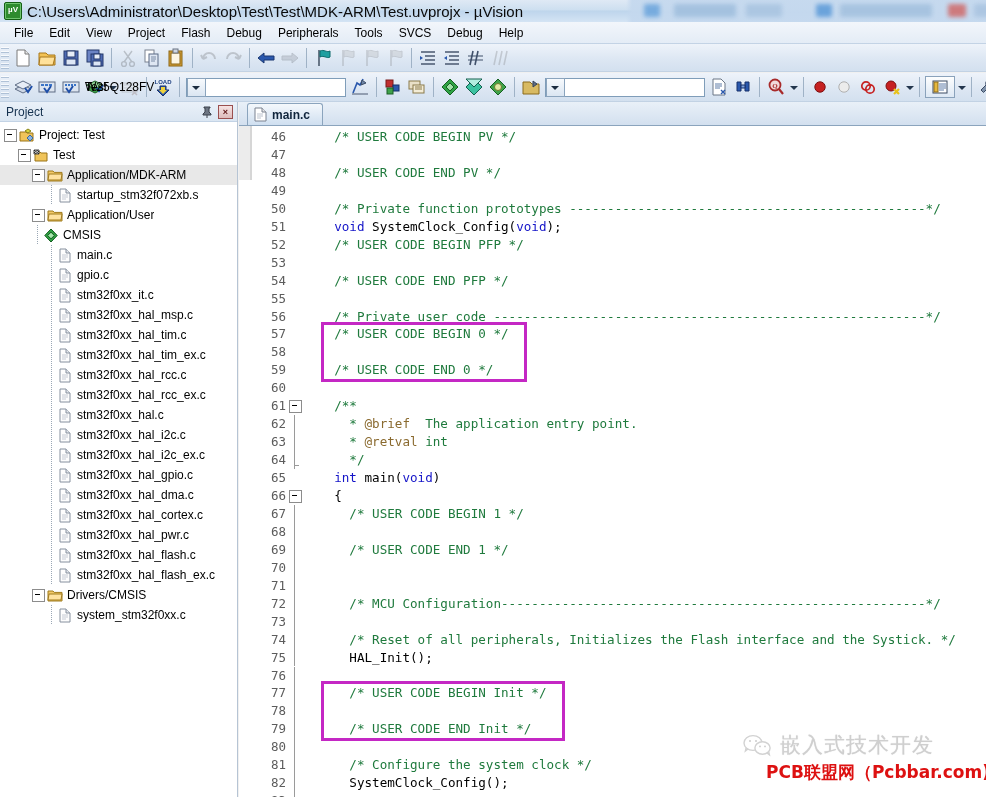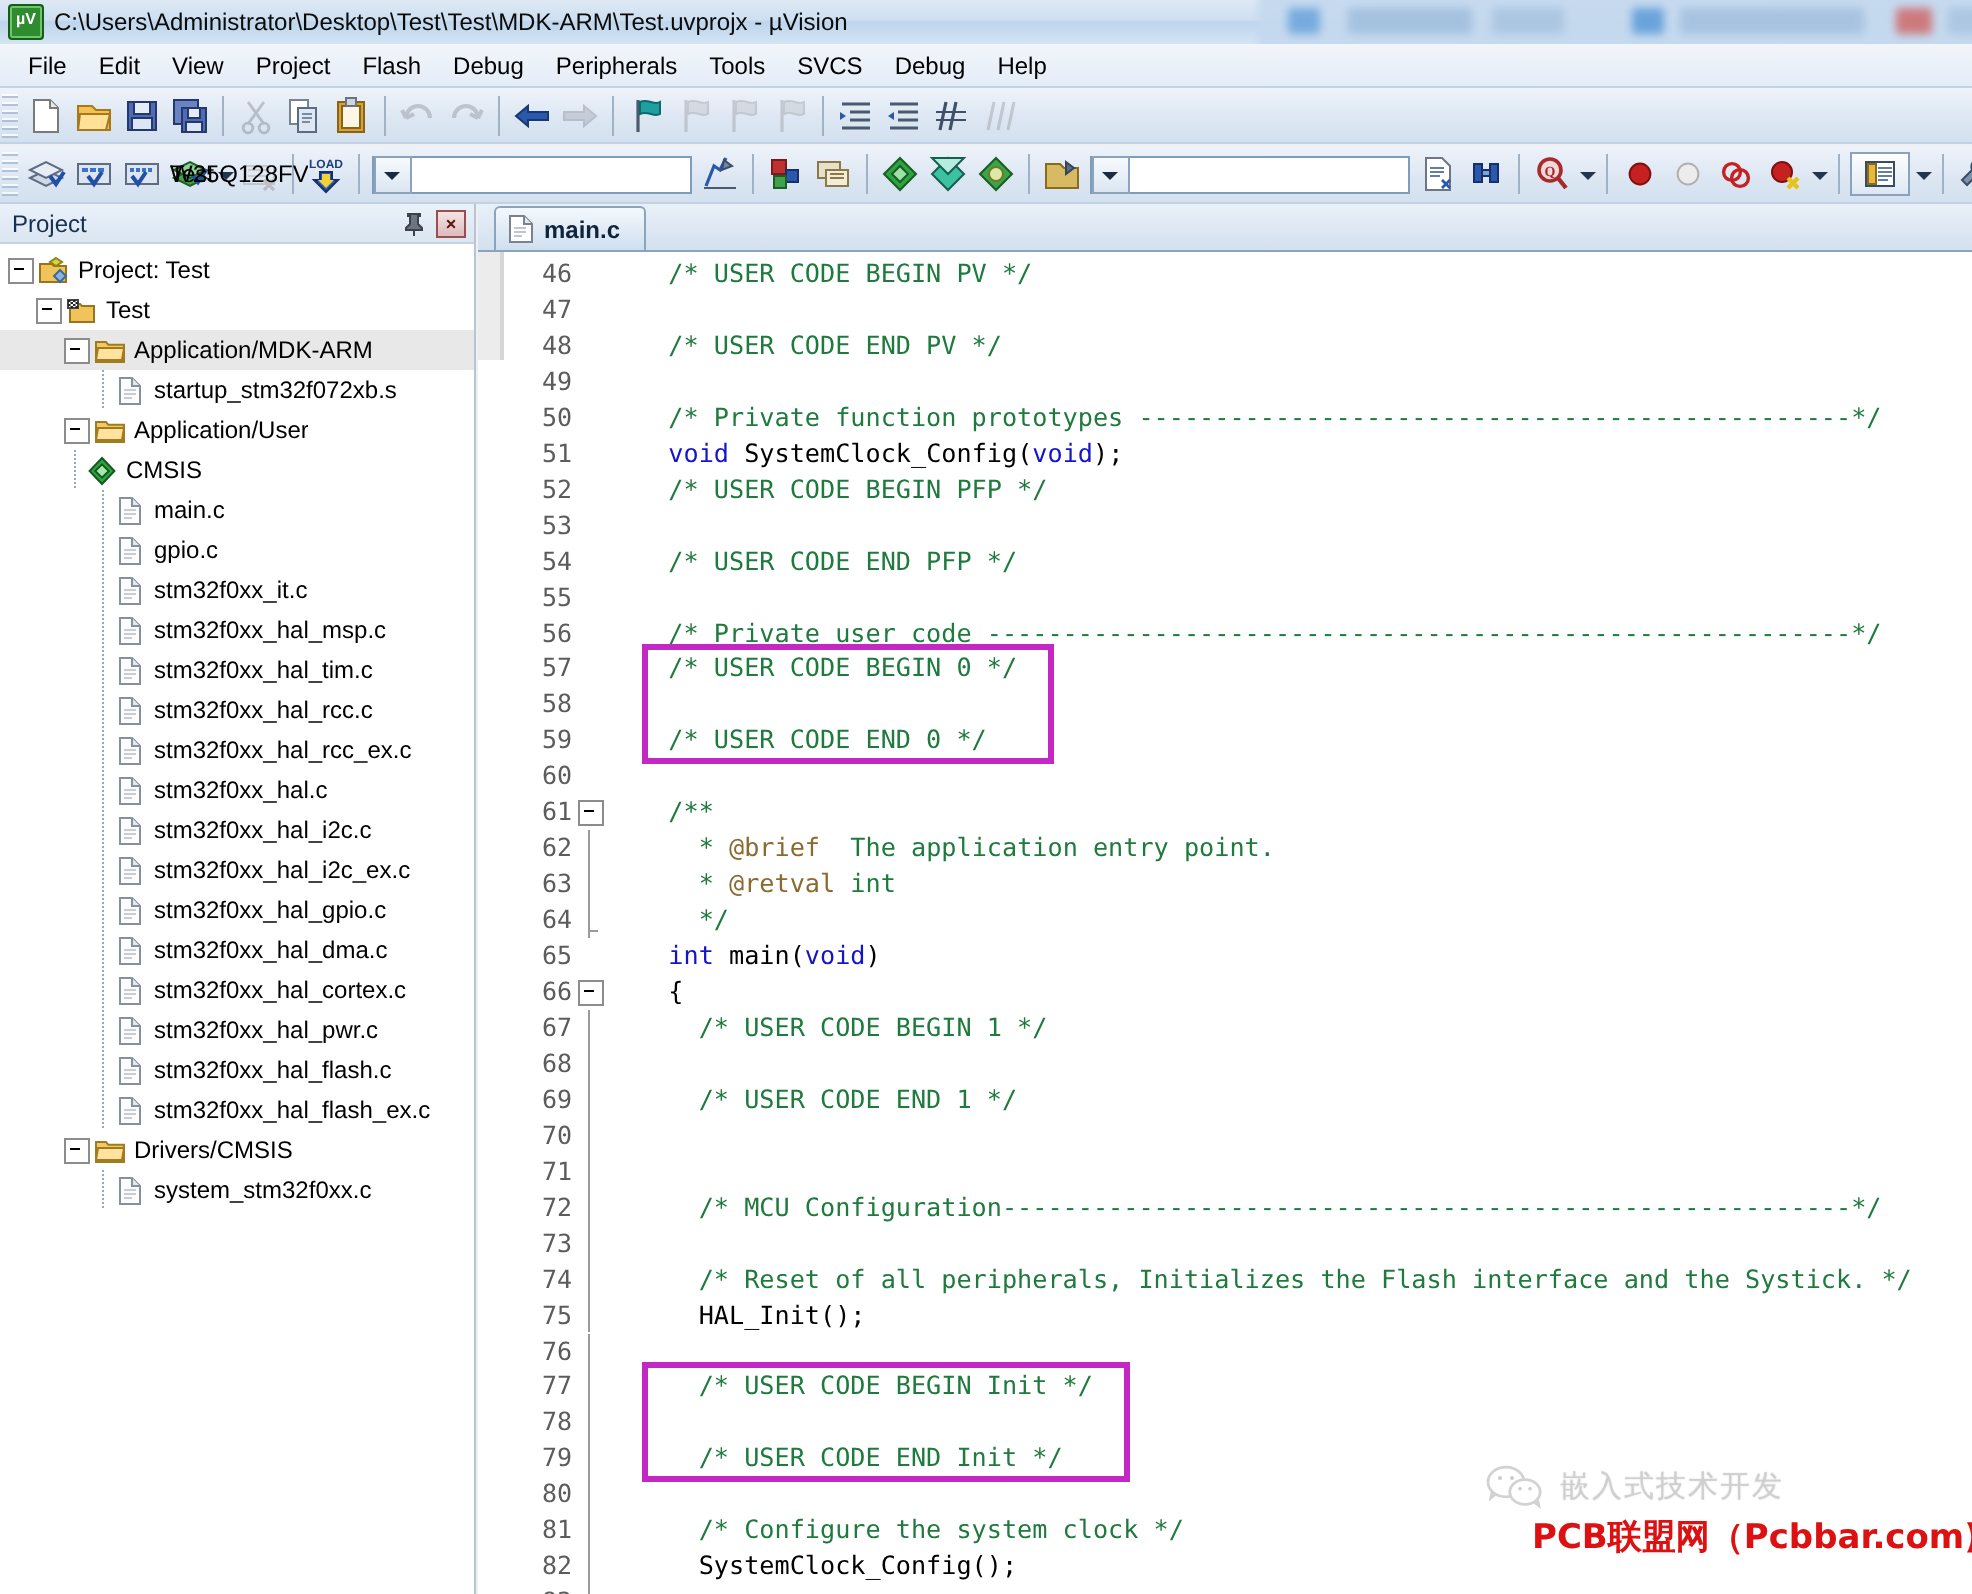--- a/index.html
+++ b/index.html
@@ -19,21 +19,21 @@
     border-bottom:1px solid #7a9cc0;
     display:flex;align-items:center;
   }
   .tb-icon{
     width:16px;height:16px;margin-left:4px;margin-right:5px;flex:none;
     background:#2e8b2e;border:1px solid #155f15;border-radius:2px;
     color:#ffffff;font-size:8px;font-weight:bold;line-height:14px;text-align:center;
     font-family:"Liberation Sans",sans-serif;
     box-shadow:inset 0 0 0 1px #6fc46f;
   }
-  .tb-title{font-size:12px;color:#0a0a0a;white-space:nowrap;}
+  .tb-title{font-size:15px;color:#0a0a0a;white-space:nowrap;}
   .tb-blur{
     position:absolute;right:0;top:0;width:360px;height:22px;
     background:
       linear-gradient(to right,
         rgba(196,216,238,0) 0px, rgba(196,216,238,0.9) 6px,
         rgba(196,216,238,0.95) 100%);
     overflow:hidden;
   }
   .blurchip{position:absolute;top:4px;height:13px;border-radius:2px;filter:blur(2.2px);opacity:.85;}
 
@@ -159,21 +159,21 @@
     position:absolute;left:50px;width:11px;height:11px;border:1px solid #8c8c8c;background:#fff;
   }
   .fold:before{content:"";position:absolute;left:2px;top:4px;width:5px;height:1px;background:#000;}
   .vline{position:absolute;left:55px;width:1px;background:#9a9a9a;}
   .vtick{position:absolute;left:55px;width:5px;height:1px;background:#9a9a9a;}
   .hlbox{position:absolute;border:3px solid #c428c4;box-sizing:border-box;}
 
   
   .watermark{position:absolute;right:6px;bottom:4px;width:250px;height:62px;pointer-events:none;}
   .wm-top{display:flex;align-items:center;justify-content:flex-start;padding-left:12px;}
-  .wm-cn{font-family:"DejaVu Sans",sans-serif;font-size:15px;color:#cfcfcf;letter-spacing:1px;
+  .wm-cn{font-family:"DejaVu Sans",sans-serif;font-size:21px;color:#cfcfcf;letter-spacing:1px;
     text-shadow:0 0 1px #d8d8d8;}
   .wm-bottom{font-family:"DejaVu Sans",sans-serif;font-size:17px;font-weight:bold;color:#dd1111;
     padding-left:36px;margin-top:2px;white-space:nowrap;}
   .wechat{width:30px;height:24px;margin-right:8px;flex:none;}
 </style>
 </head>
 <body>
 
 <div class="app">
 
@@ -643,20 +643,30 @@
           </div>
           <div class="trow">
             <span class="tspacer" style="width: 46px;"></span>
             <span class="tdots"></span>
             <span class="ticon"><svg width="16" height="15" viewBox="0 0 16 15">
                 <path d="M3 1h6l4 4v9H3z" fill="#fdfdfd" stroke="#86909e"></path>
                 <path d="M9 1v4h4" fill="#e4e7ec" stroke="#86909e"></path>
                 <path d="M5 7h6M5 9h6M5 11h4" stroke="#b6bdc8" stroke-width=".8"></path>
               </svg></span>
             <span class="tlabel">stm32f0xx_hal_tim.c</span>
+          </div>
+          <div class="trow">
+            <span class="tspacer" style="width: 46px;"></span>
+            <span class="tdots"></span>
+            <span class="ticon"><svg width="16" height="15" viewBox="0 0 16 15">
+                <path d="M3 1h6l4 4v9H3z" fill="#fdfdfd" stroke="#86909e"></path>
+                <path d="M9 1v4h4" fill="#e4e7ec" stroke="#86909e"></path>
+                <path d="M5 7h6M5 9h6M5 11h4" stroke="#b6bdc8" stroke-width=".8"></path>
+              </svg></span>
+            <span class="tlabel">stm32f0xx_hal_tim_ex.c</span>
           </div>
           <div class="trow">
             <span class="tspacer" style="width: 46px;"></span>
             <span class="tdots"></span>
             <span class="ticon"><svg width="16" height="15" viewBox="0 0 16 15">
                 <path d="M3 1h6l4 4v9H3z" fill="#fdfdfd" stroke="#86909e"></path>
                 <path d="M9 1v4h4" fill="#e4e7ec" stroke="#86909e"></path>
                 <path d="M5 7h6M5 9h6M5 11h4" stroke="#b6bdc8" stroke-width=".8"></path>
               </svg></span>
             <span class="tlabel">stm32f0xx_hal_rcc.c</span>

